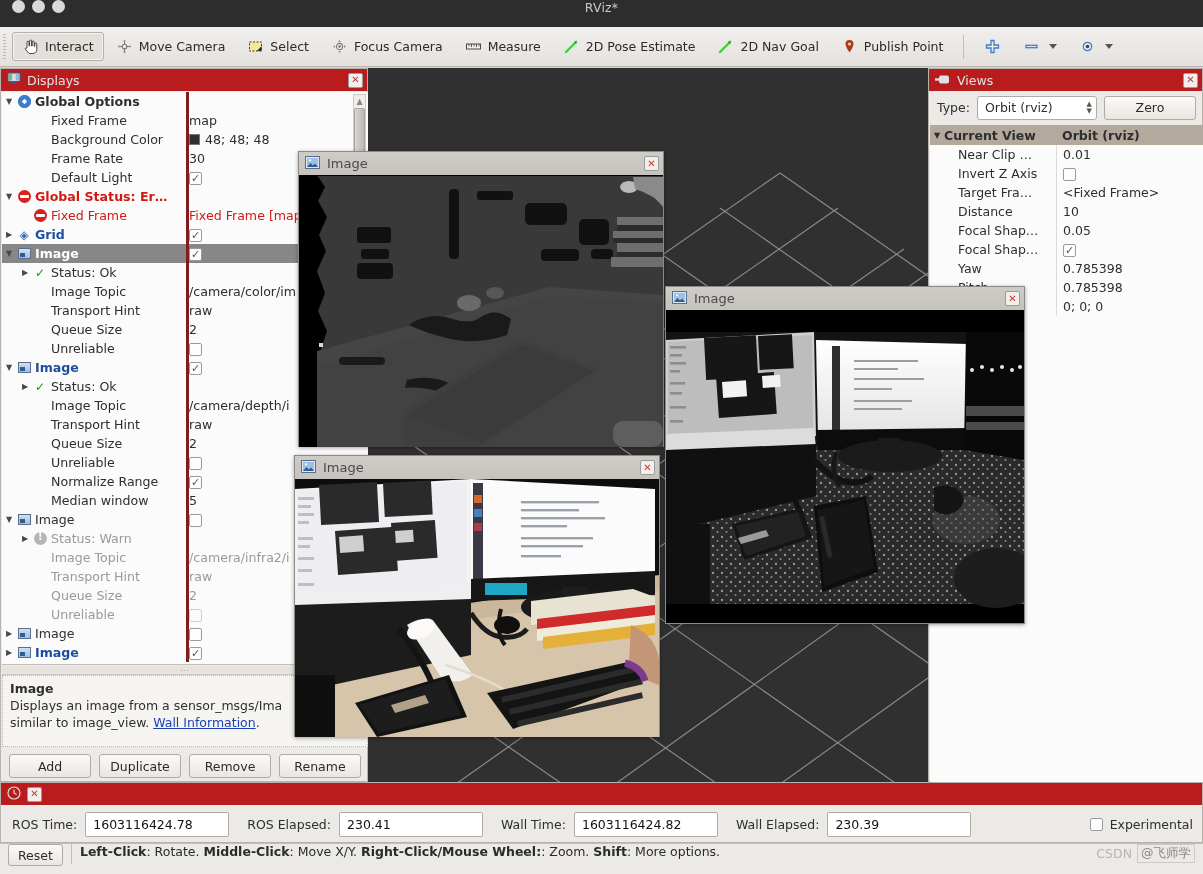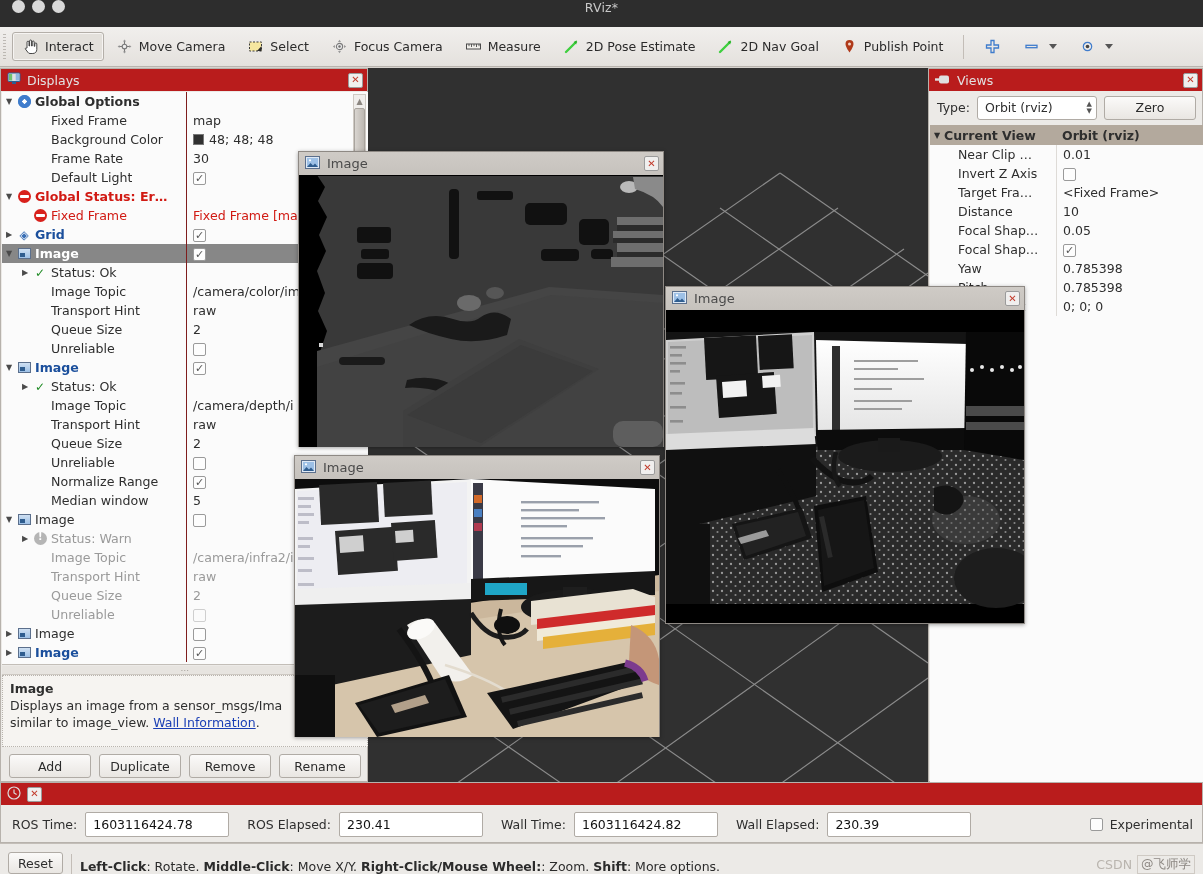--- a/index.html
+++ b/index.html
@@ -67,22 +67,22 @@
   .disp-body{ position:absolute; left:1px; top:23px; width:366px; height:573px; background:#fbfbfb;
     overflow:hidden; border-bottom:1px solid #c3beb8;}
   .tree{ font-size:12.6px; }
   .row{ display:flex; align-items:center; height:19px; position:relative; }
   .row.sel{ background:#878787; }
   .row.sel .lbl{ color:#fff; }
   .row .arrow{ width:14px; text-align:center; font-size:8px; color:#4a4a4a; flex:0 0 14px;}
   .row .ico{ width:16px; flex:0 0 16px; display:flex; align-items:center; justify-content:center; }
   .row .lbl{ white-space:nowrap; overflow:hidden; }
   .namecol{ width:184px; flex:0 0 184px; display:flex; align-items:center; overflow:hidden; }
-  .valcol{ flex:1; padding-left:6px; white-space:nowrap; overflow:hidden;
-    border-left:1px solid #7f1d1d; height:19px; line-height:19px; }
+  .valcol{ flex:1; white-space:nowrap; overflow:hidden;
+    border-left:3px solid #7f1d1d; height:19px; line-height:19px; }
   .ind0{ padding-left:0 }
   .ind1{ padding-left:16px }
   .bold{ font-weight:bold; }
   .blue{ color:#1b4f9c; }
   .red{ color:#d11a13; }
   .gray{ color:#9a9a9a; }
   .cbx{ width:13px;height:13px;border:1px solid #9a9a9a;background:#fdfdfd;border-radius:2px;
     display:inline-flex;align-items:center;justify-content:center;font-size:11px;color:#555;}
   .cbx.off{ color:transparent; }
   .swatch{ display:inline-block;width:11px;height:11px;background:#303030;
@@ -156,21 +156,21 @@
   .time-row{ position:absolute; left:1px; top:23px; width:1201px; height:36px;
     display:flex; align-items:center; padding:0 10px; gap:0; }
   .tlabel{ font-size:12.5px; margin-right:8px; white-space:nowrap; }
   .tinput{ height:25px; border:1px solid #b0aba5; background:#fff; border-radius:2px;
     display:flex;align-items:center; padding:0 7px; font-size:12.5px; color:#111;}
   .gap{ width:18px; }
   .exp{ margin-left:auto; display:flex; align-items:center; gap:7px; }
 
   
   .statusbar{ position:absolute; left:0; top:843px; width:1203px; height:31px;
-    background:#eceae7; border-top:1px solid #c3beb8; display:flex; align-items:flex-end;
+    background:#eceae7; border-top:1px solid #c3beb8; display:flex; align-items:flex-start;
     padding:0 8px; gap:8px; }
   .resetbtn{ height:22px; padding:0 9px; border:1px solid #b0aba5; border-radius:3px;
     background:linear-gradient(#fbfaf9,#e9e6e2); display:flex;align-items:center; font-size:12.5px;}
   .hintsep{ width:1px; height:20px; background:#c3bdb7; }
   .hint{ font-size:12.5px; color:#2b2b2b; }
   .hint b{ font-weight:bold; }
   .wm{ margin-left:auto; display:flex; align-items:center; gap:5px;
     color:#b9b4ae; font-size:12.5px; }
   .wm .wm2{ color:#8e8984; border:1px solid #cfcac4; padding:0 3px; }
 </style>

